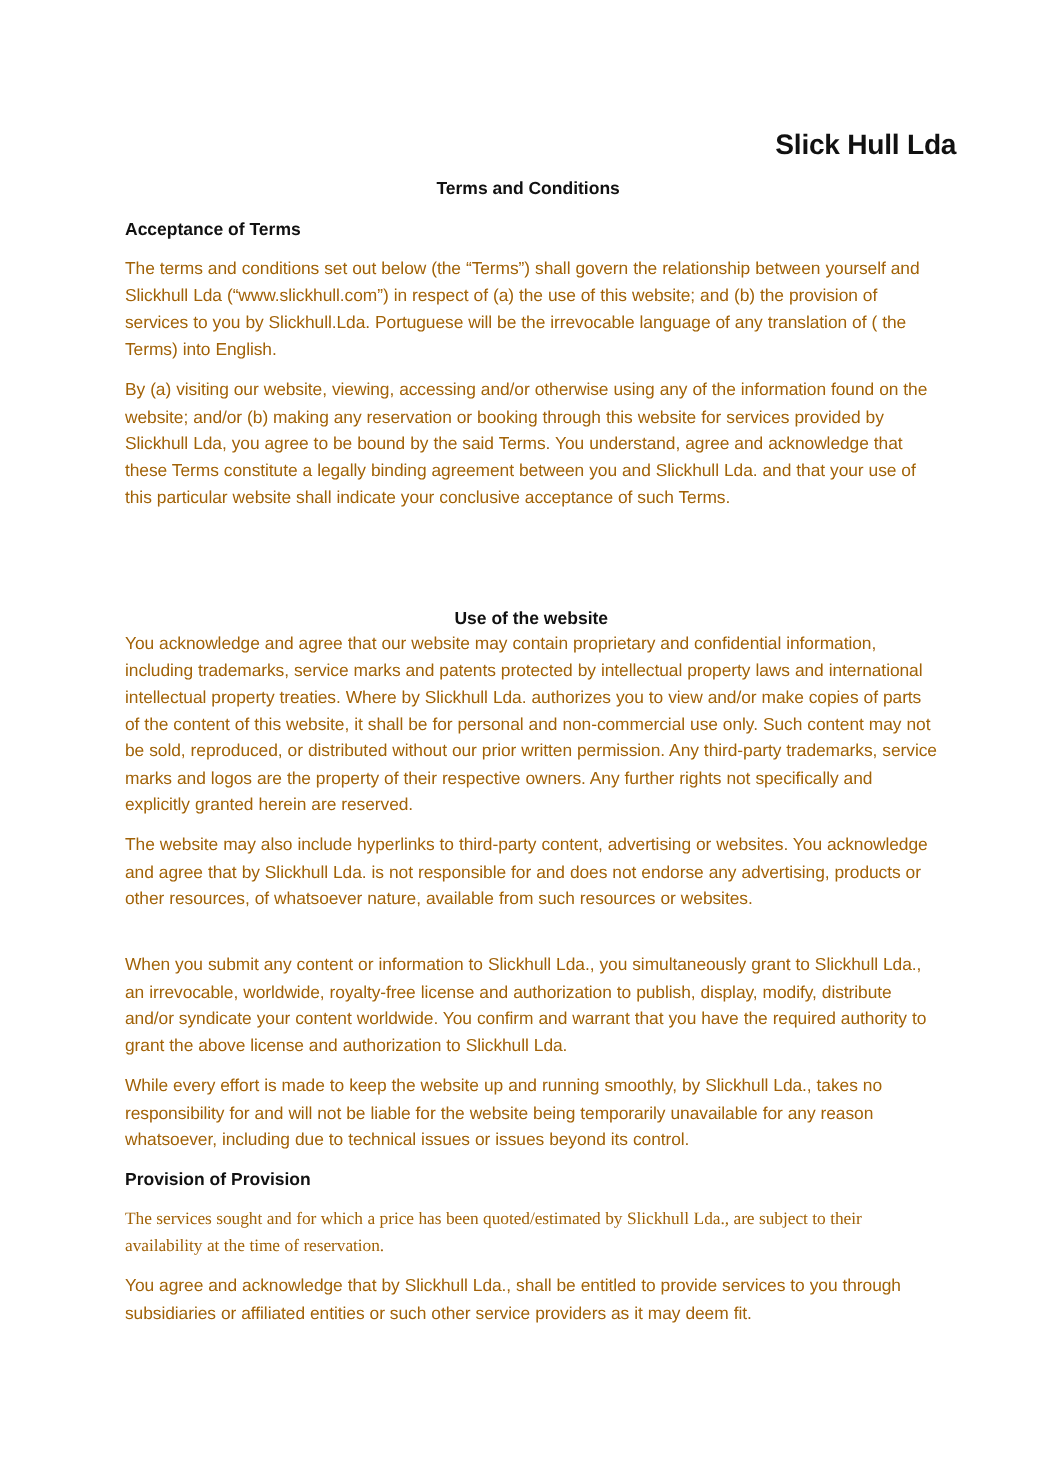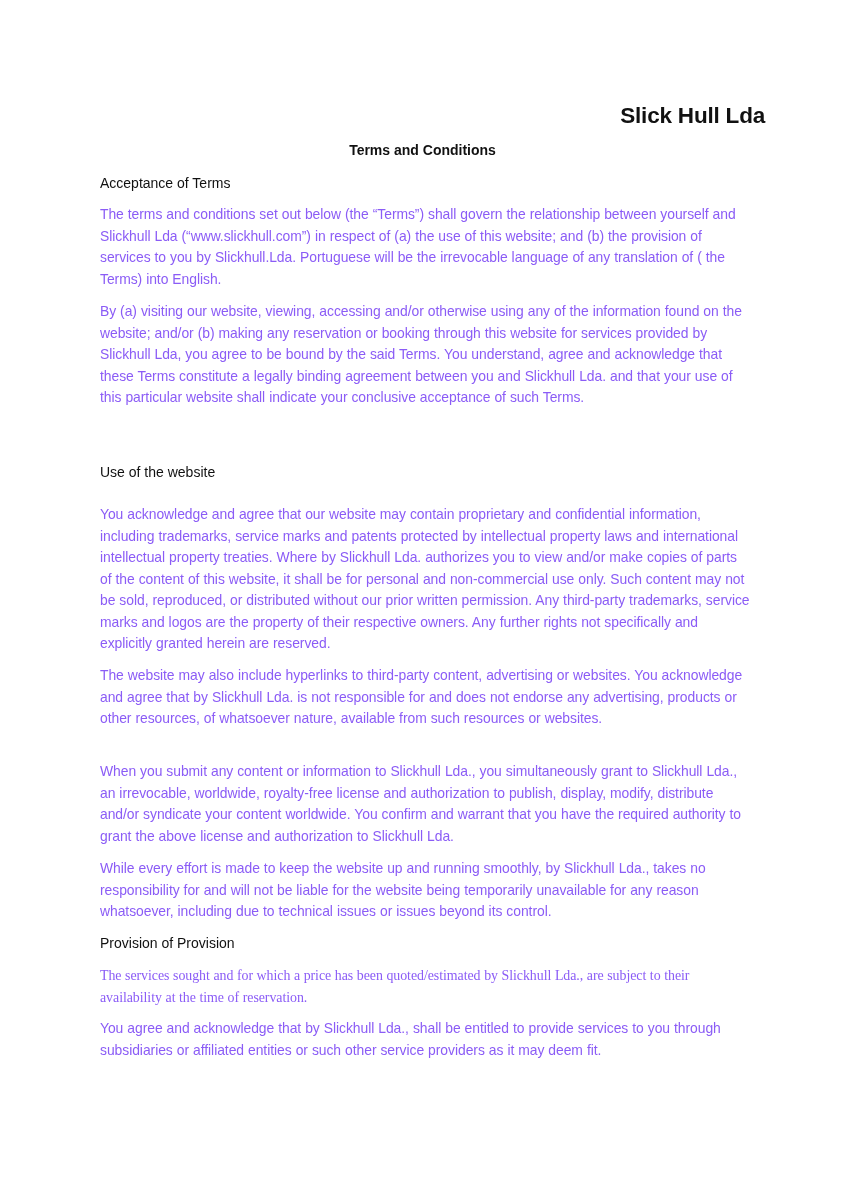--- a/index.html
+++ b/index.html
@@ -44,30 +44,30 @@
       color: #111;
       margin: 0;
     }
     .block {
       position: absolute;
       left: 0;
       width: 650px;
     }
     h2.section-heading {
       font-size: 14px;
-      font-weight: normal;
+      font-weight: bold;
       color: #111;
       margin: 0;
       line-height: 20px;
     }
     p.para {
       margin: 0;
       font-size: 13.9px;
       line-height: 21.5px;
-      color: #8b5cf6;
+      color: #a16207;
       letter-spacing: -0.05px;
       word-spacing: 0.2px;
     }
   </style>
 </head>
 <body>
 
 <div class="page">
 
   <h1 class="title">Slick Hull Lda</h1>
@@ -76,21 +76,21 @@
   <div class="block" style="top:173px;">
     <h2 class="section-heading">Acceptance of Terms</h2>
   </div>
   <div class="block" style="top:204px;">
     <p class="para">The terms and conditions set out below (the “Terms”) shall govern the relationship between yourself and Slickhull Lda  (“www.slickhull.com”) in respect of (a) the use of this website; and (b) the provision of services to you by Slickhull.Lda. Portuguese will be the irrevocable language of any translation of ( the Terms) into English.</p>
   </div>
   <div class="block" style="top:301px;">
     <p class="para">By (a) visiting our website, viewing, accessing and/or otherwise using any of the information found on the website; and/or (b) making any reservation or booking through this website for services provided by Slickhull Lda, you agree to be bound by the said Terms. You understand, agree and acknowledge that these Terms constitute a legally binding agreement between you and Slickhull Lda. and that your use of this particular website shall indicate your conclusive acceptance of such Terms.</p>
   </div>
 
-  <div class="block" style="top:462px;">
+  <div class="block" style="top:484px;text-align:center;">
     <h2 class="section-heading">Use of the website</h2>
   </div>
   <div class="block" style="top:504px;">
     <p class="para">You acknowledge and agree that our website may contain proprietary and confidential information, including trademarks, service marks and patents protected by intellectual property laws and international intellectual property treaties. Where by Slickhull Lda. authorizes you to view and/or make copies of parts of the content of this website, it shall be for personal and non-commercial use only. Such content may not be sold, reproduced, or distributed without our prior written permission. Any third-party trademarks, service marks and logos are the property of their respective owners. Any further rights not specifically and explicitly granted herein are reserved.</p>
   </div>
   <div class="block" style="top:665px;">
     <p class="para">The website may also include hyperlinks to third-party content, advertising or websites. You acknowledge and agree that by Slickhull Lda. is not responsible for and does not endorse any advertising, products or other resources, of whatsoever nature, available from such resources or websites.</p>
   </div>
   <div class="block" style="top:761px;">
     <p class="para">When you submit any content or information to Slickhull Lda., you simultaneously grant to Slickhull Lda., an irrevocable, worldwide, royalty-free license and authorization to publish, display, modify, distribute and/or syndicate your content worldwide. You confirm and warrant that you have the required authority to grant the above license and authorization to Slickhull Lda.</p>

